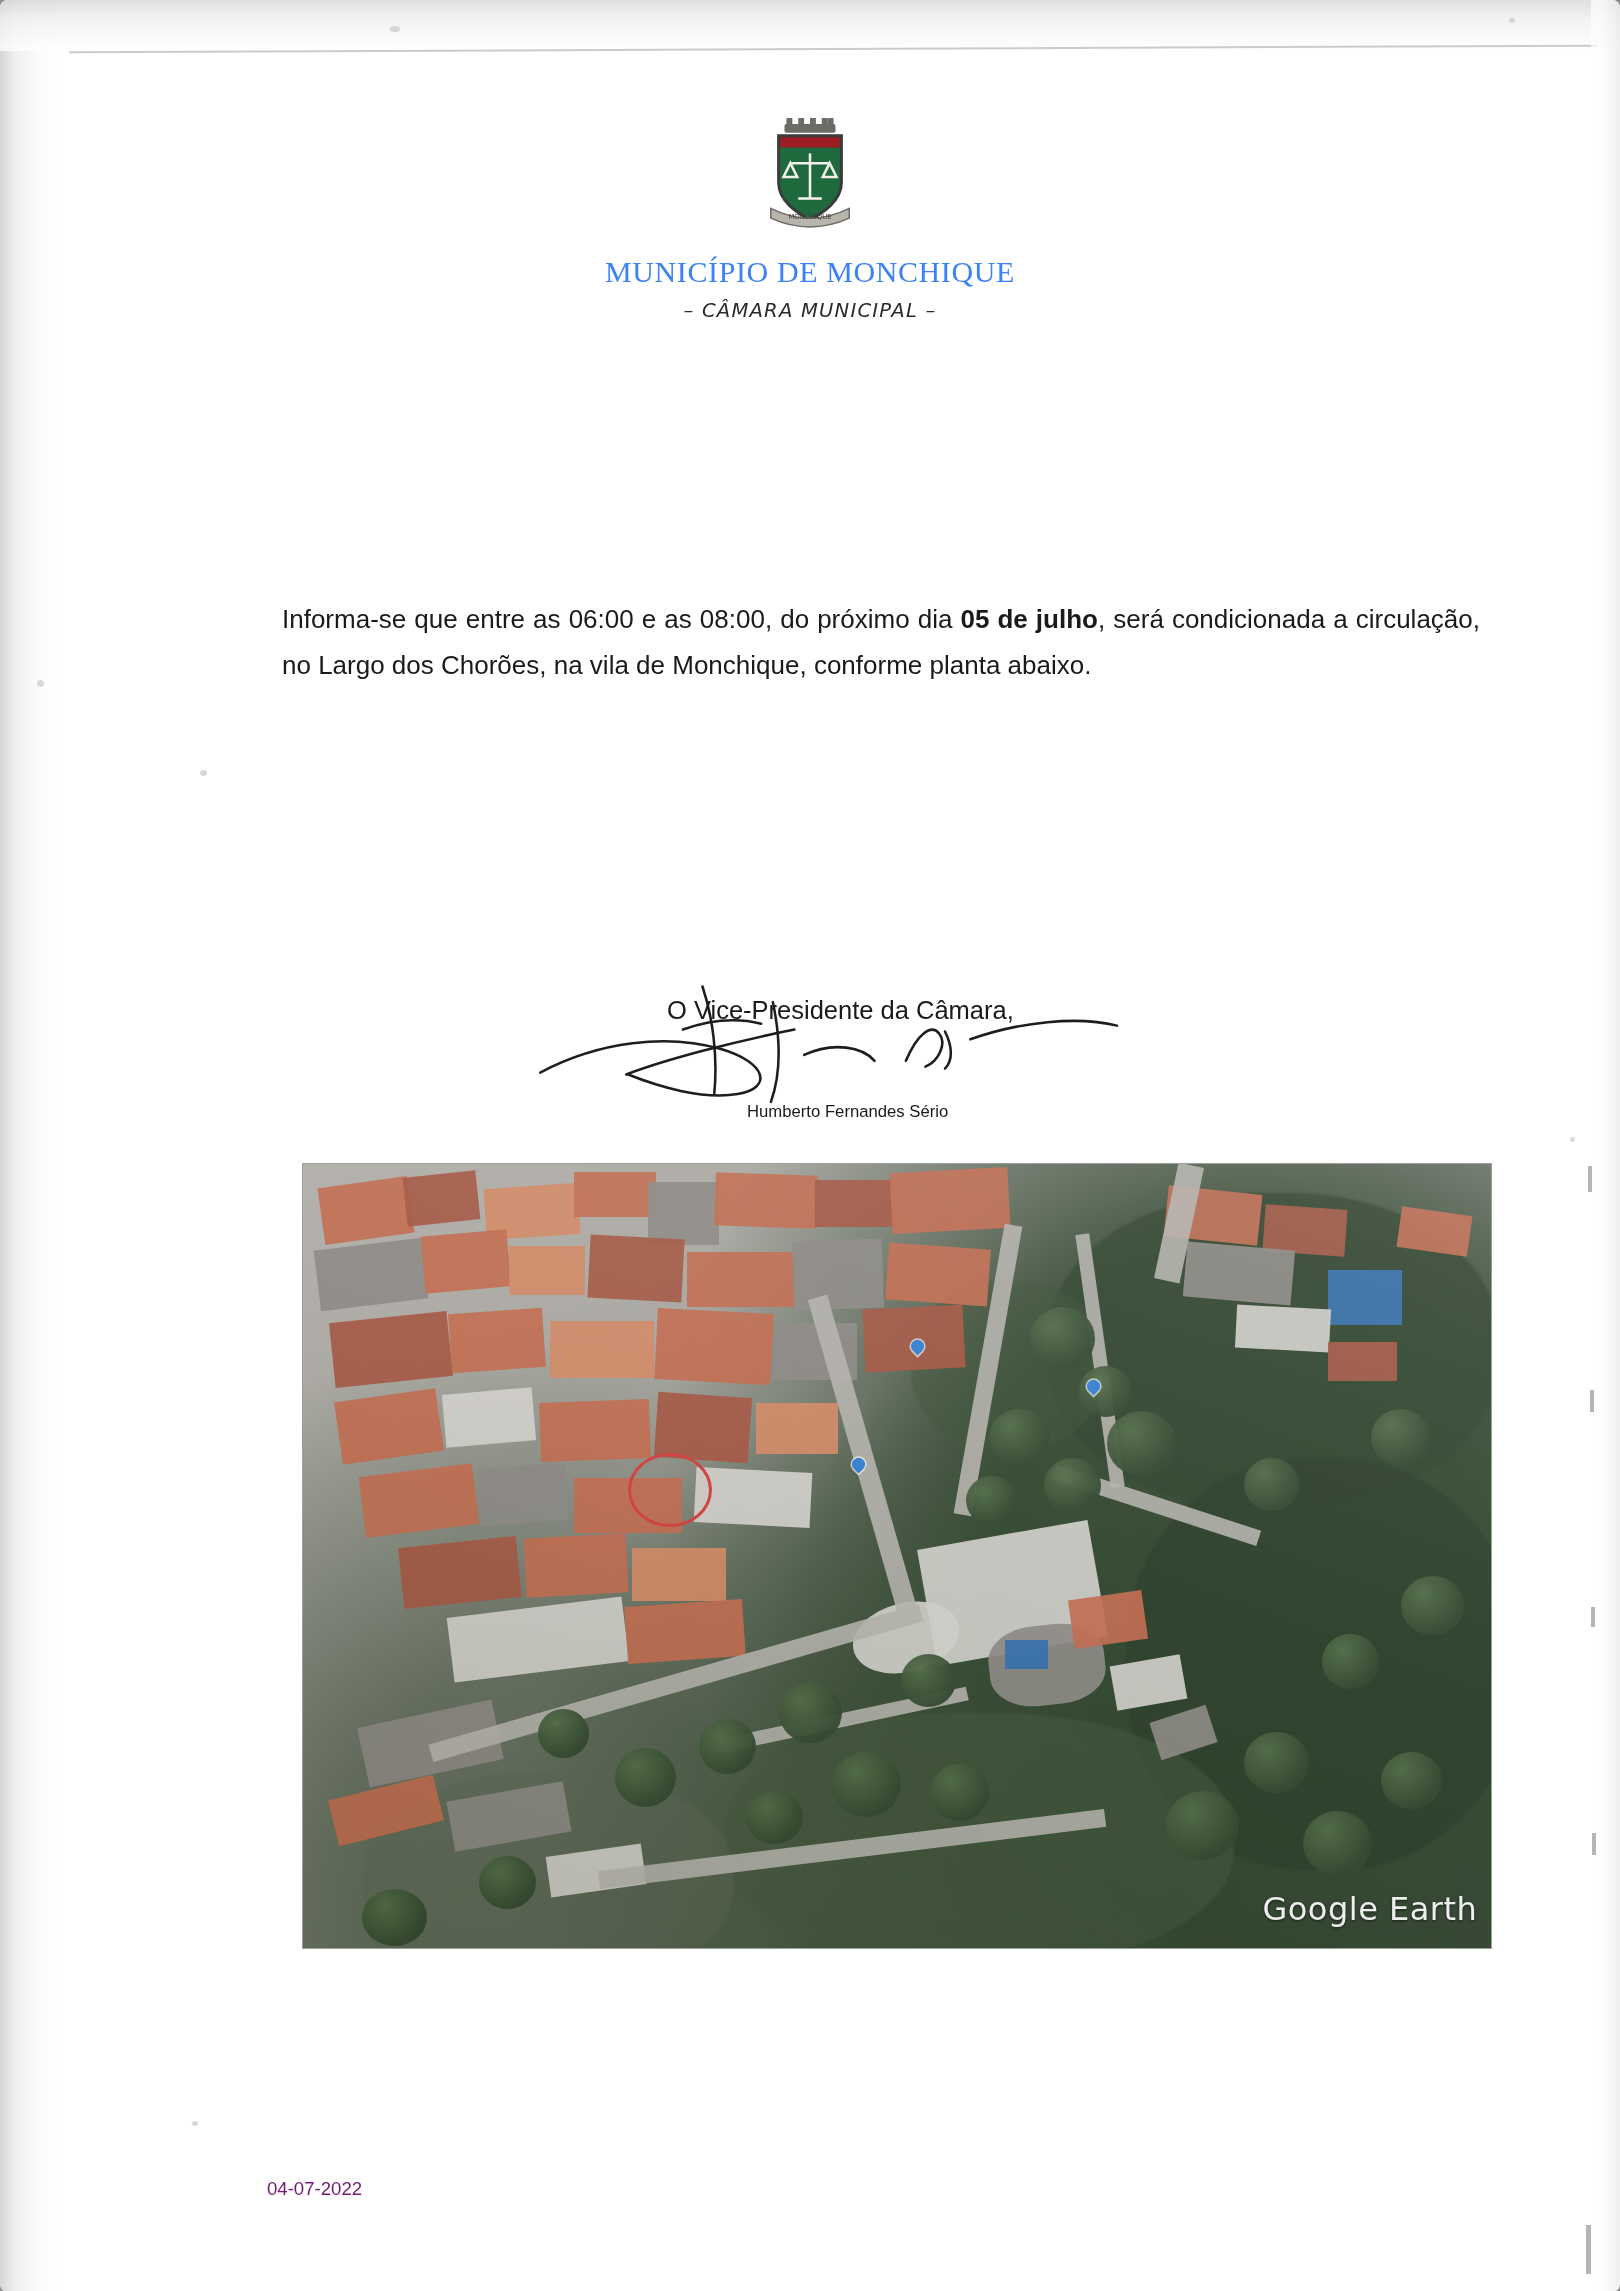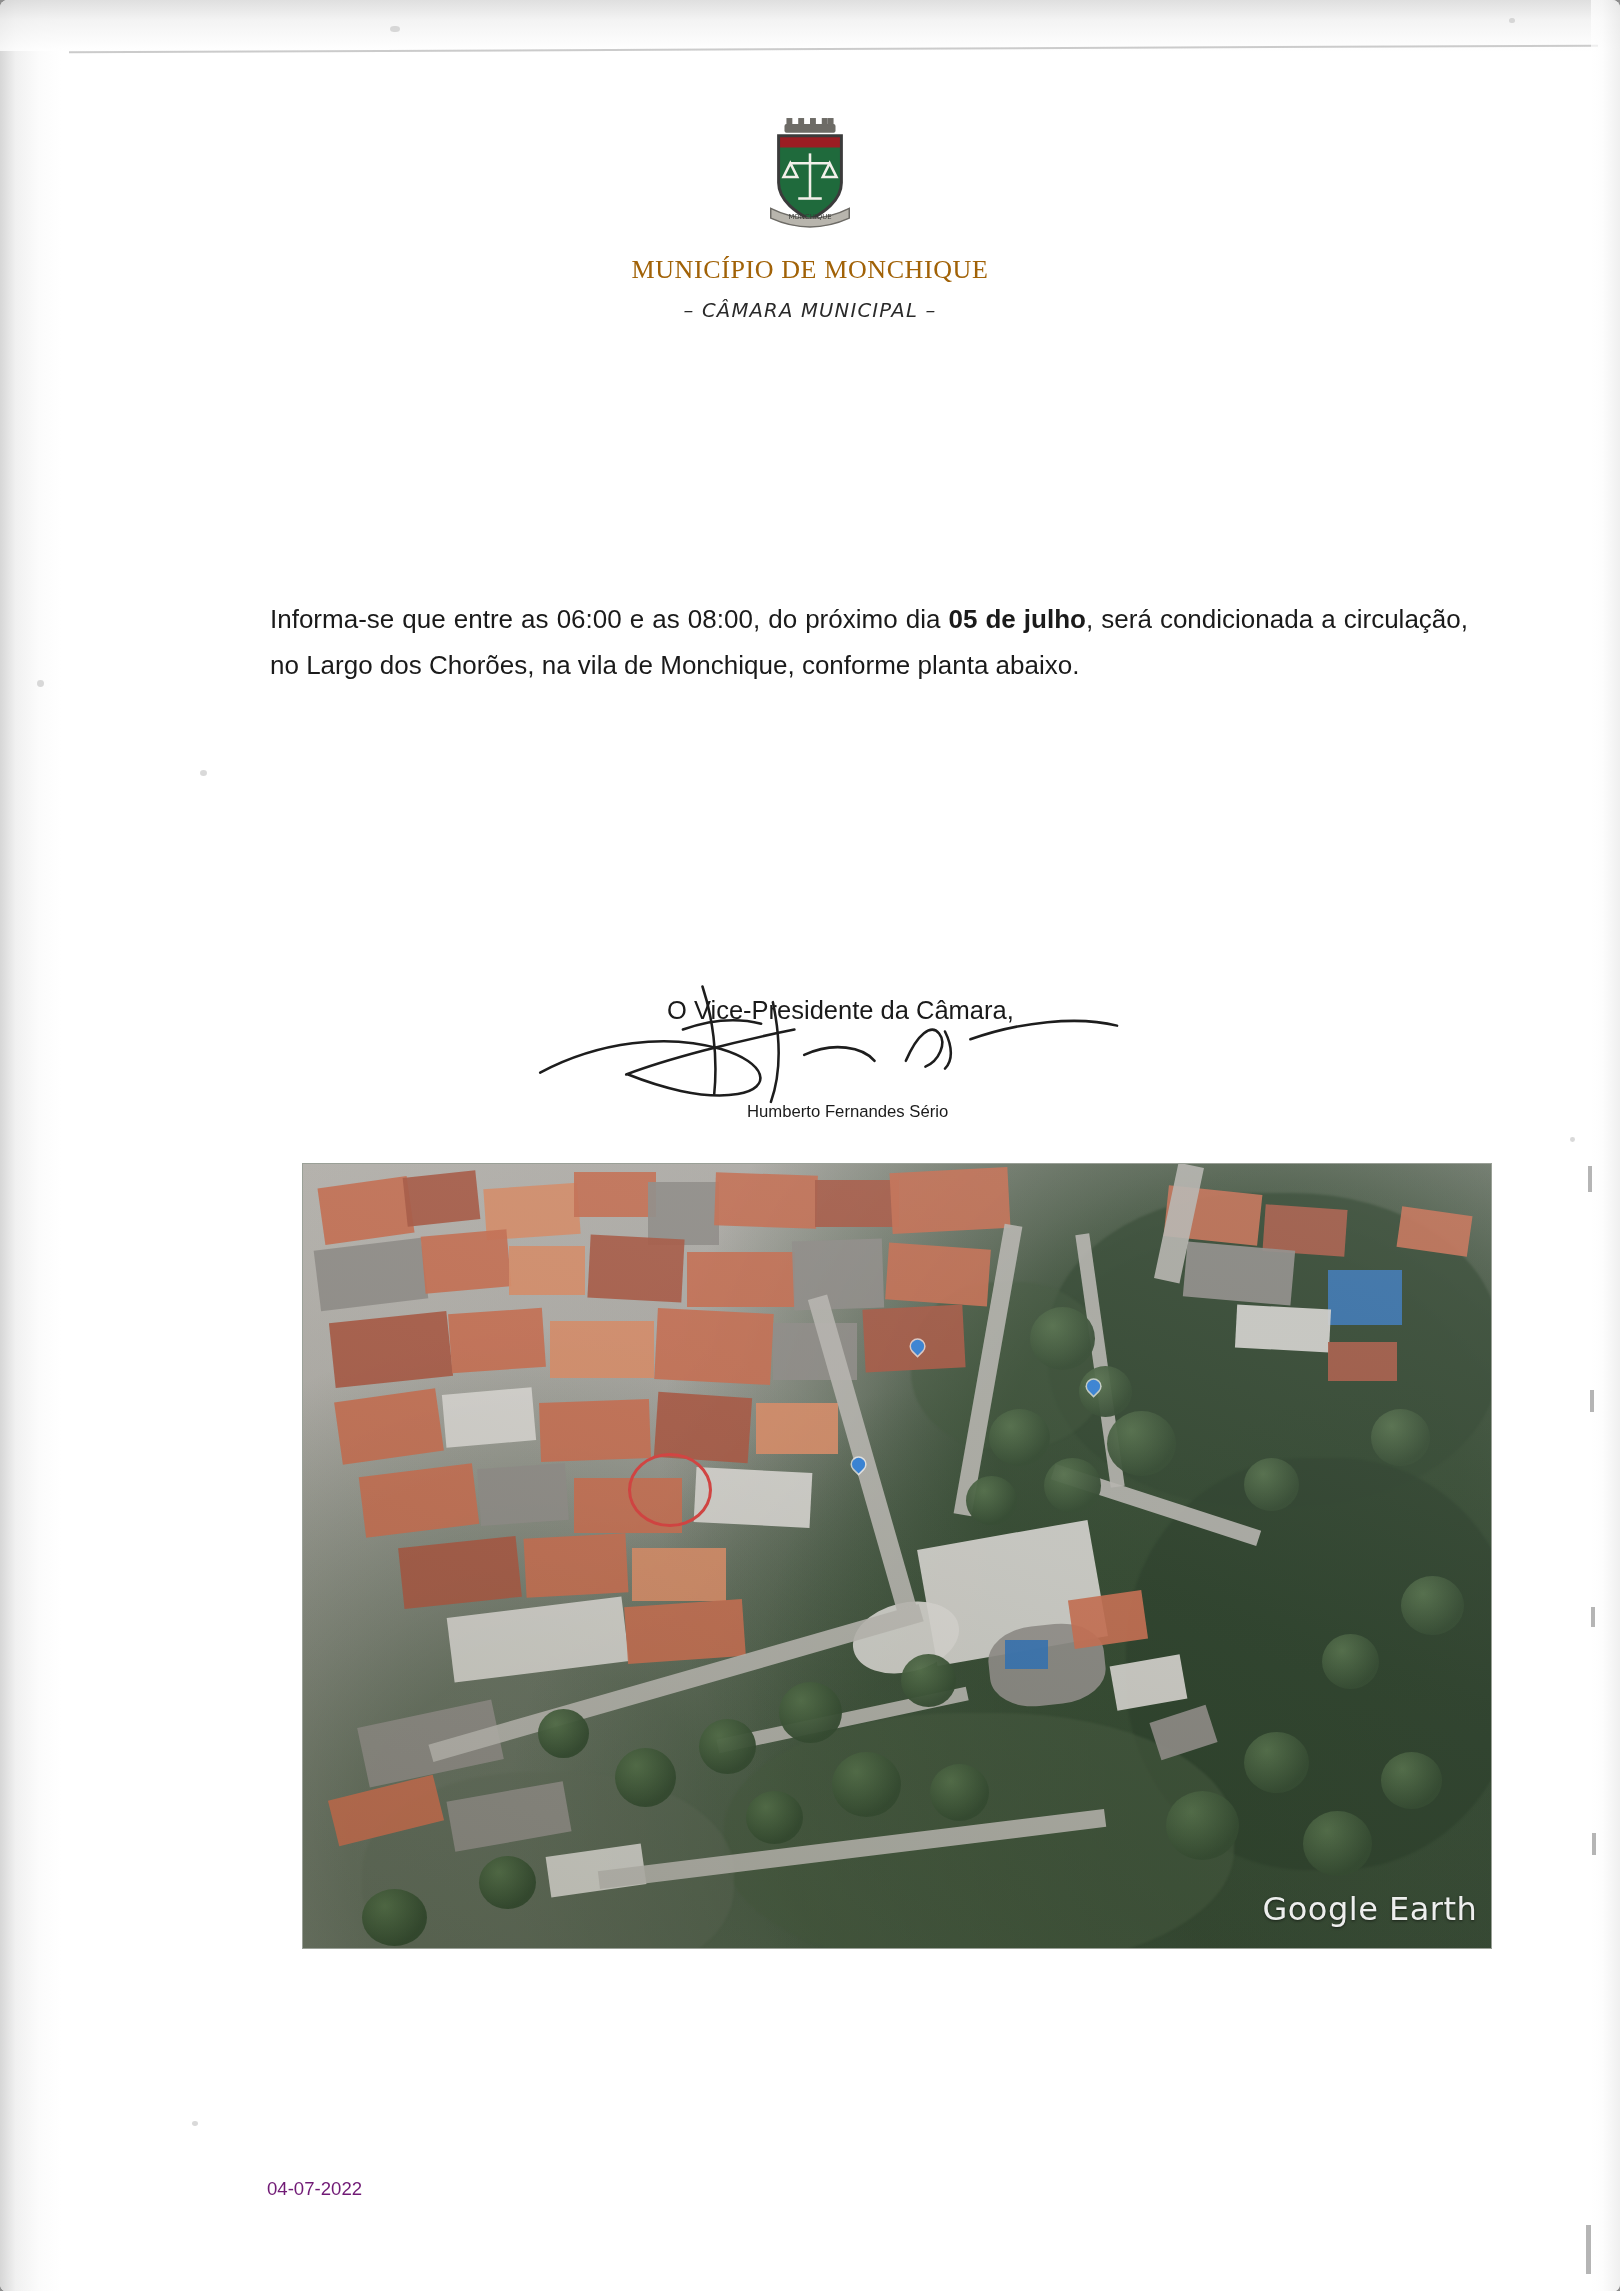--- a/index.html
+++ b/index.html
@@ -65,23 +65,23 @@
     top: 118px;
     width: 106px;
     height: 110px;
   }
   .org-name {
     position: absolute;
     top: 255px;
     width: 1620px;
     text-align: center;
     font-family: "Liberation Serif", serif;
-    font-size: 26px;
+    font-size: 30px;
     letter-spacing: 0.6px;
-    color: #a16207;
+    color: #3b82f6;
   }
   .org-sub {
     position: absolute;
     top: 299px;
     width: 1620px;
     text-align: center;
     font-family: "DejaVu Sans", sans-serif;
     font-style: italic;
     font-size: 19.6px;
     letter-spacing: 1.2px;
@@ -98,21 +98,21 @@
     font-weight: bold;
     font-size: 43px;
     line-height: 1.22;
     color: #e0403f;
     letter-spacing: 0.3px;
   }
 
   
   .body-block {
     position: absolute;
-    left: 270px;
+    left: 282px;
     top: 596px;
     width: 1198px;
     font-family: "Liberation Sans", sans-serif;
     font-size: 26px;
     color: #1a1a1a;
   }
   .para {
     margin: 0 0 23.5px 0;
     line-height: 1.78;
   }

